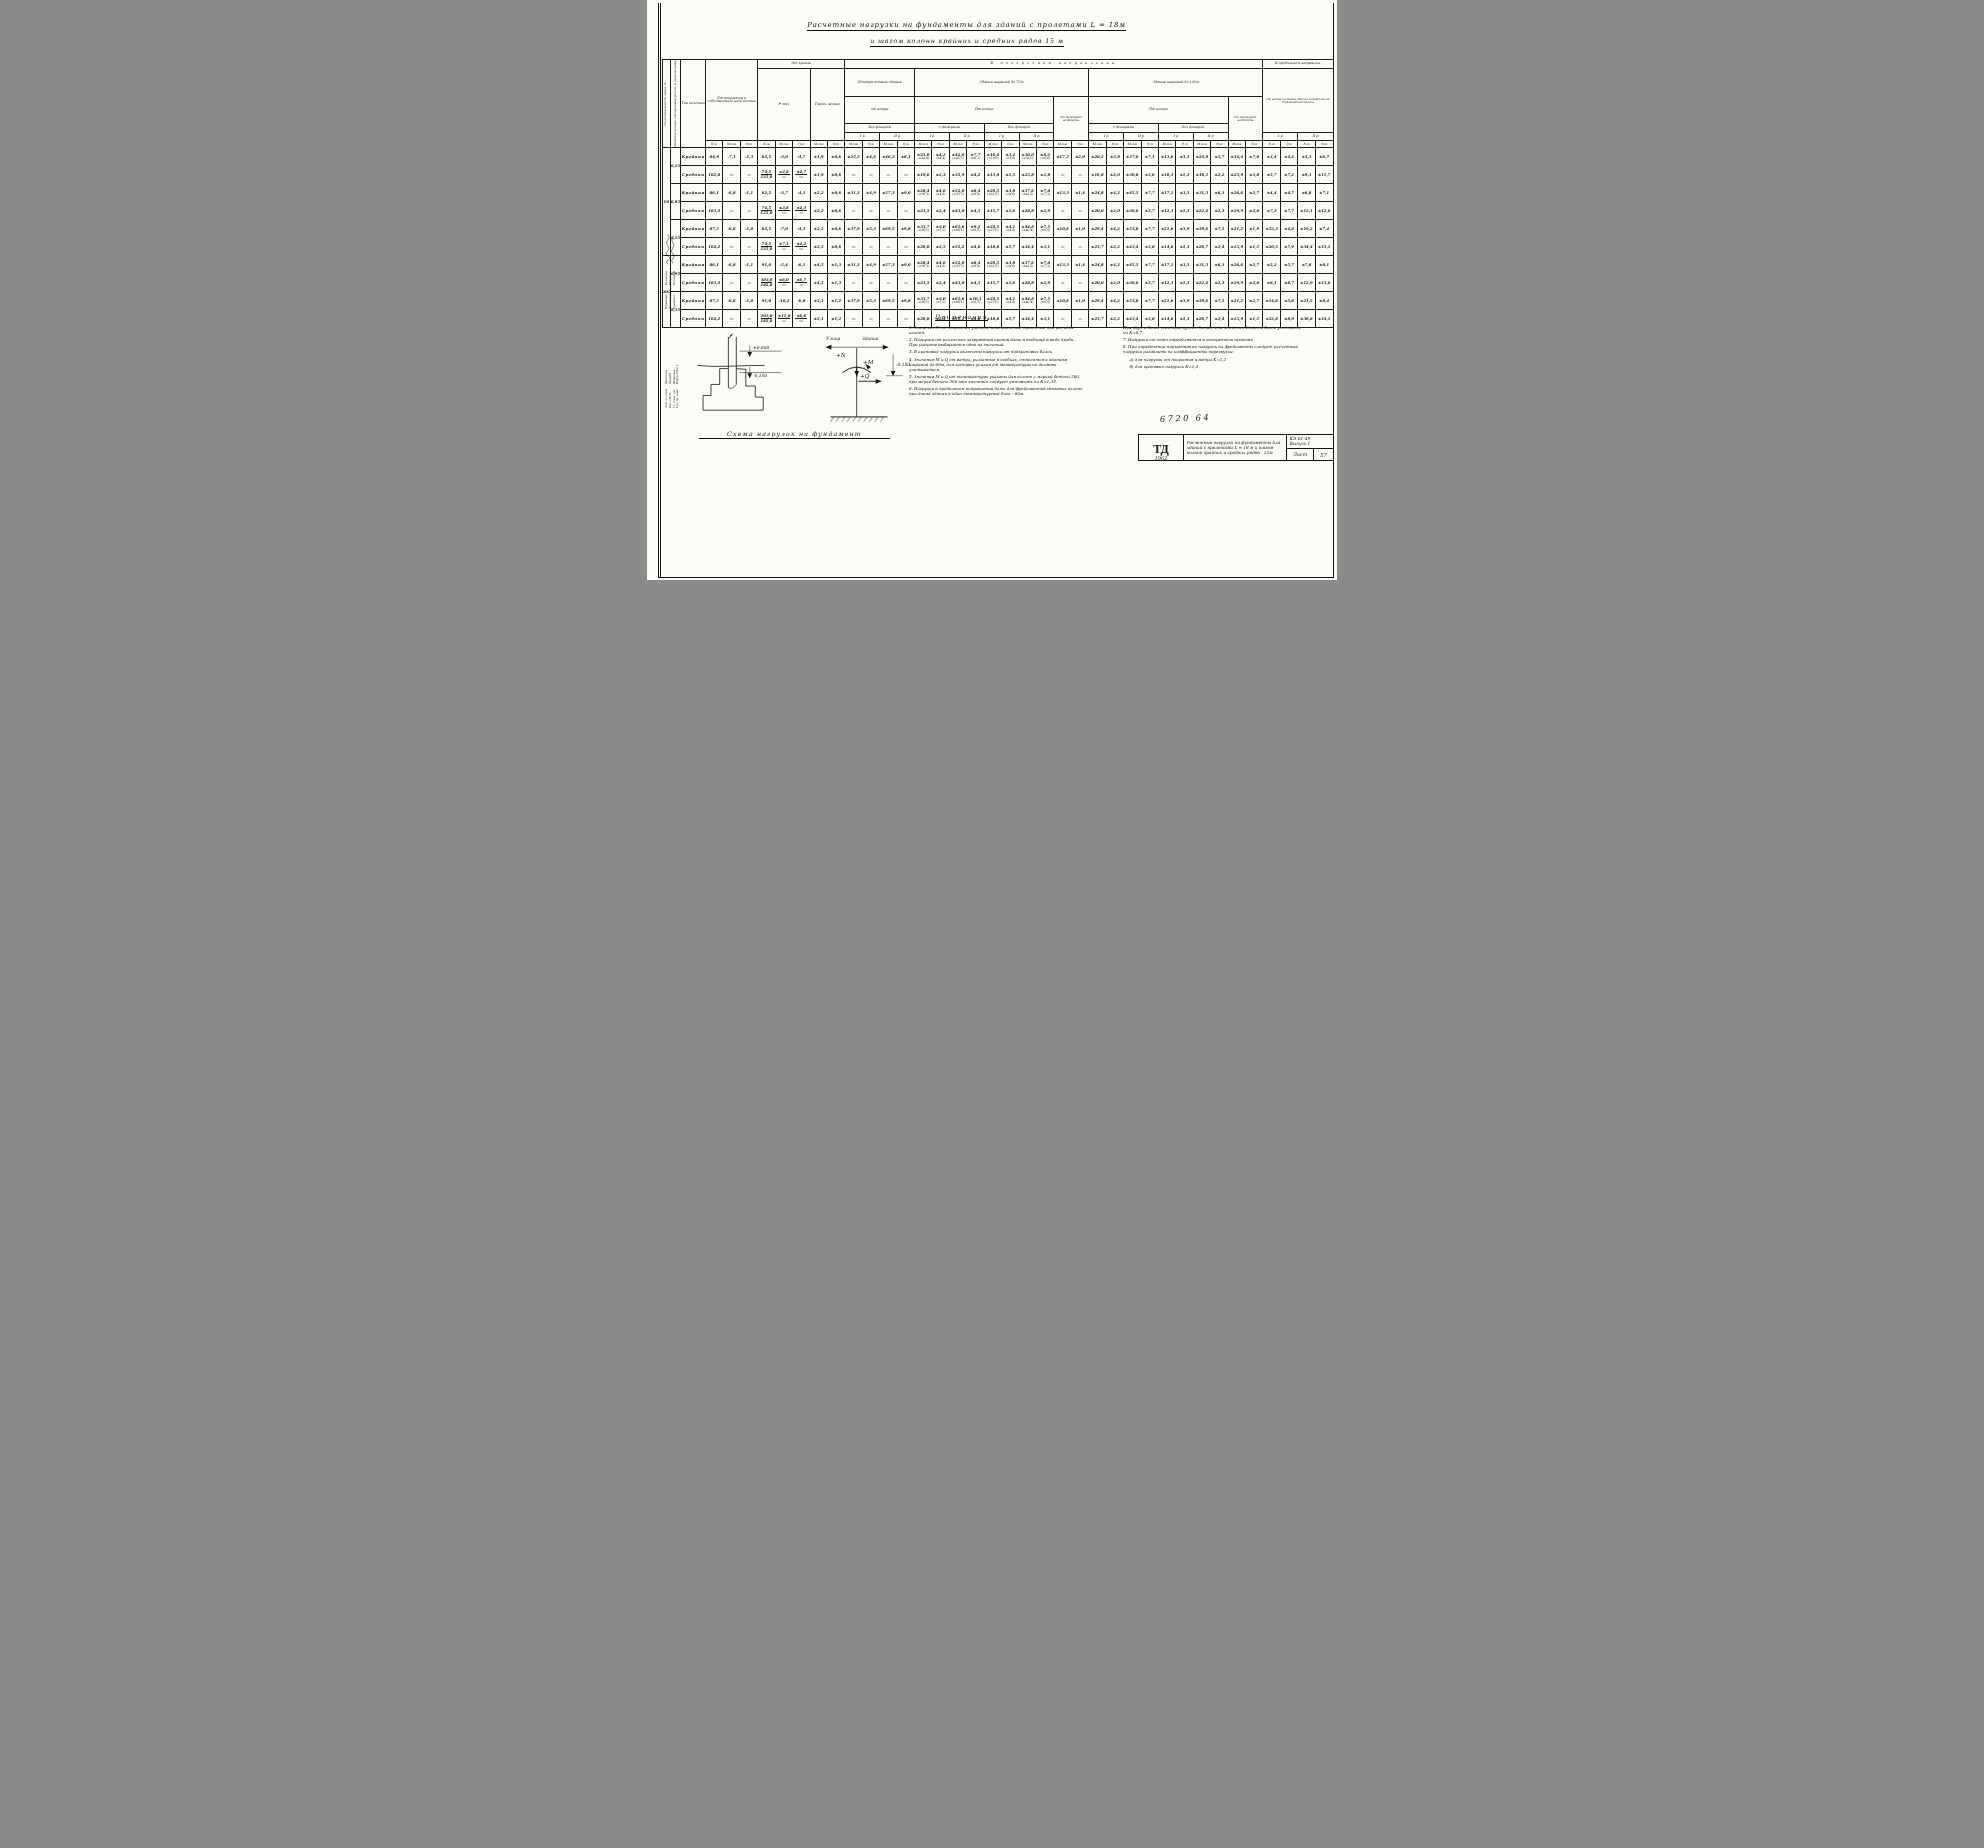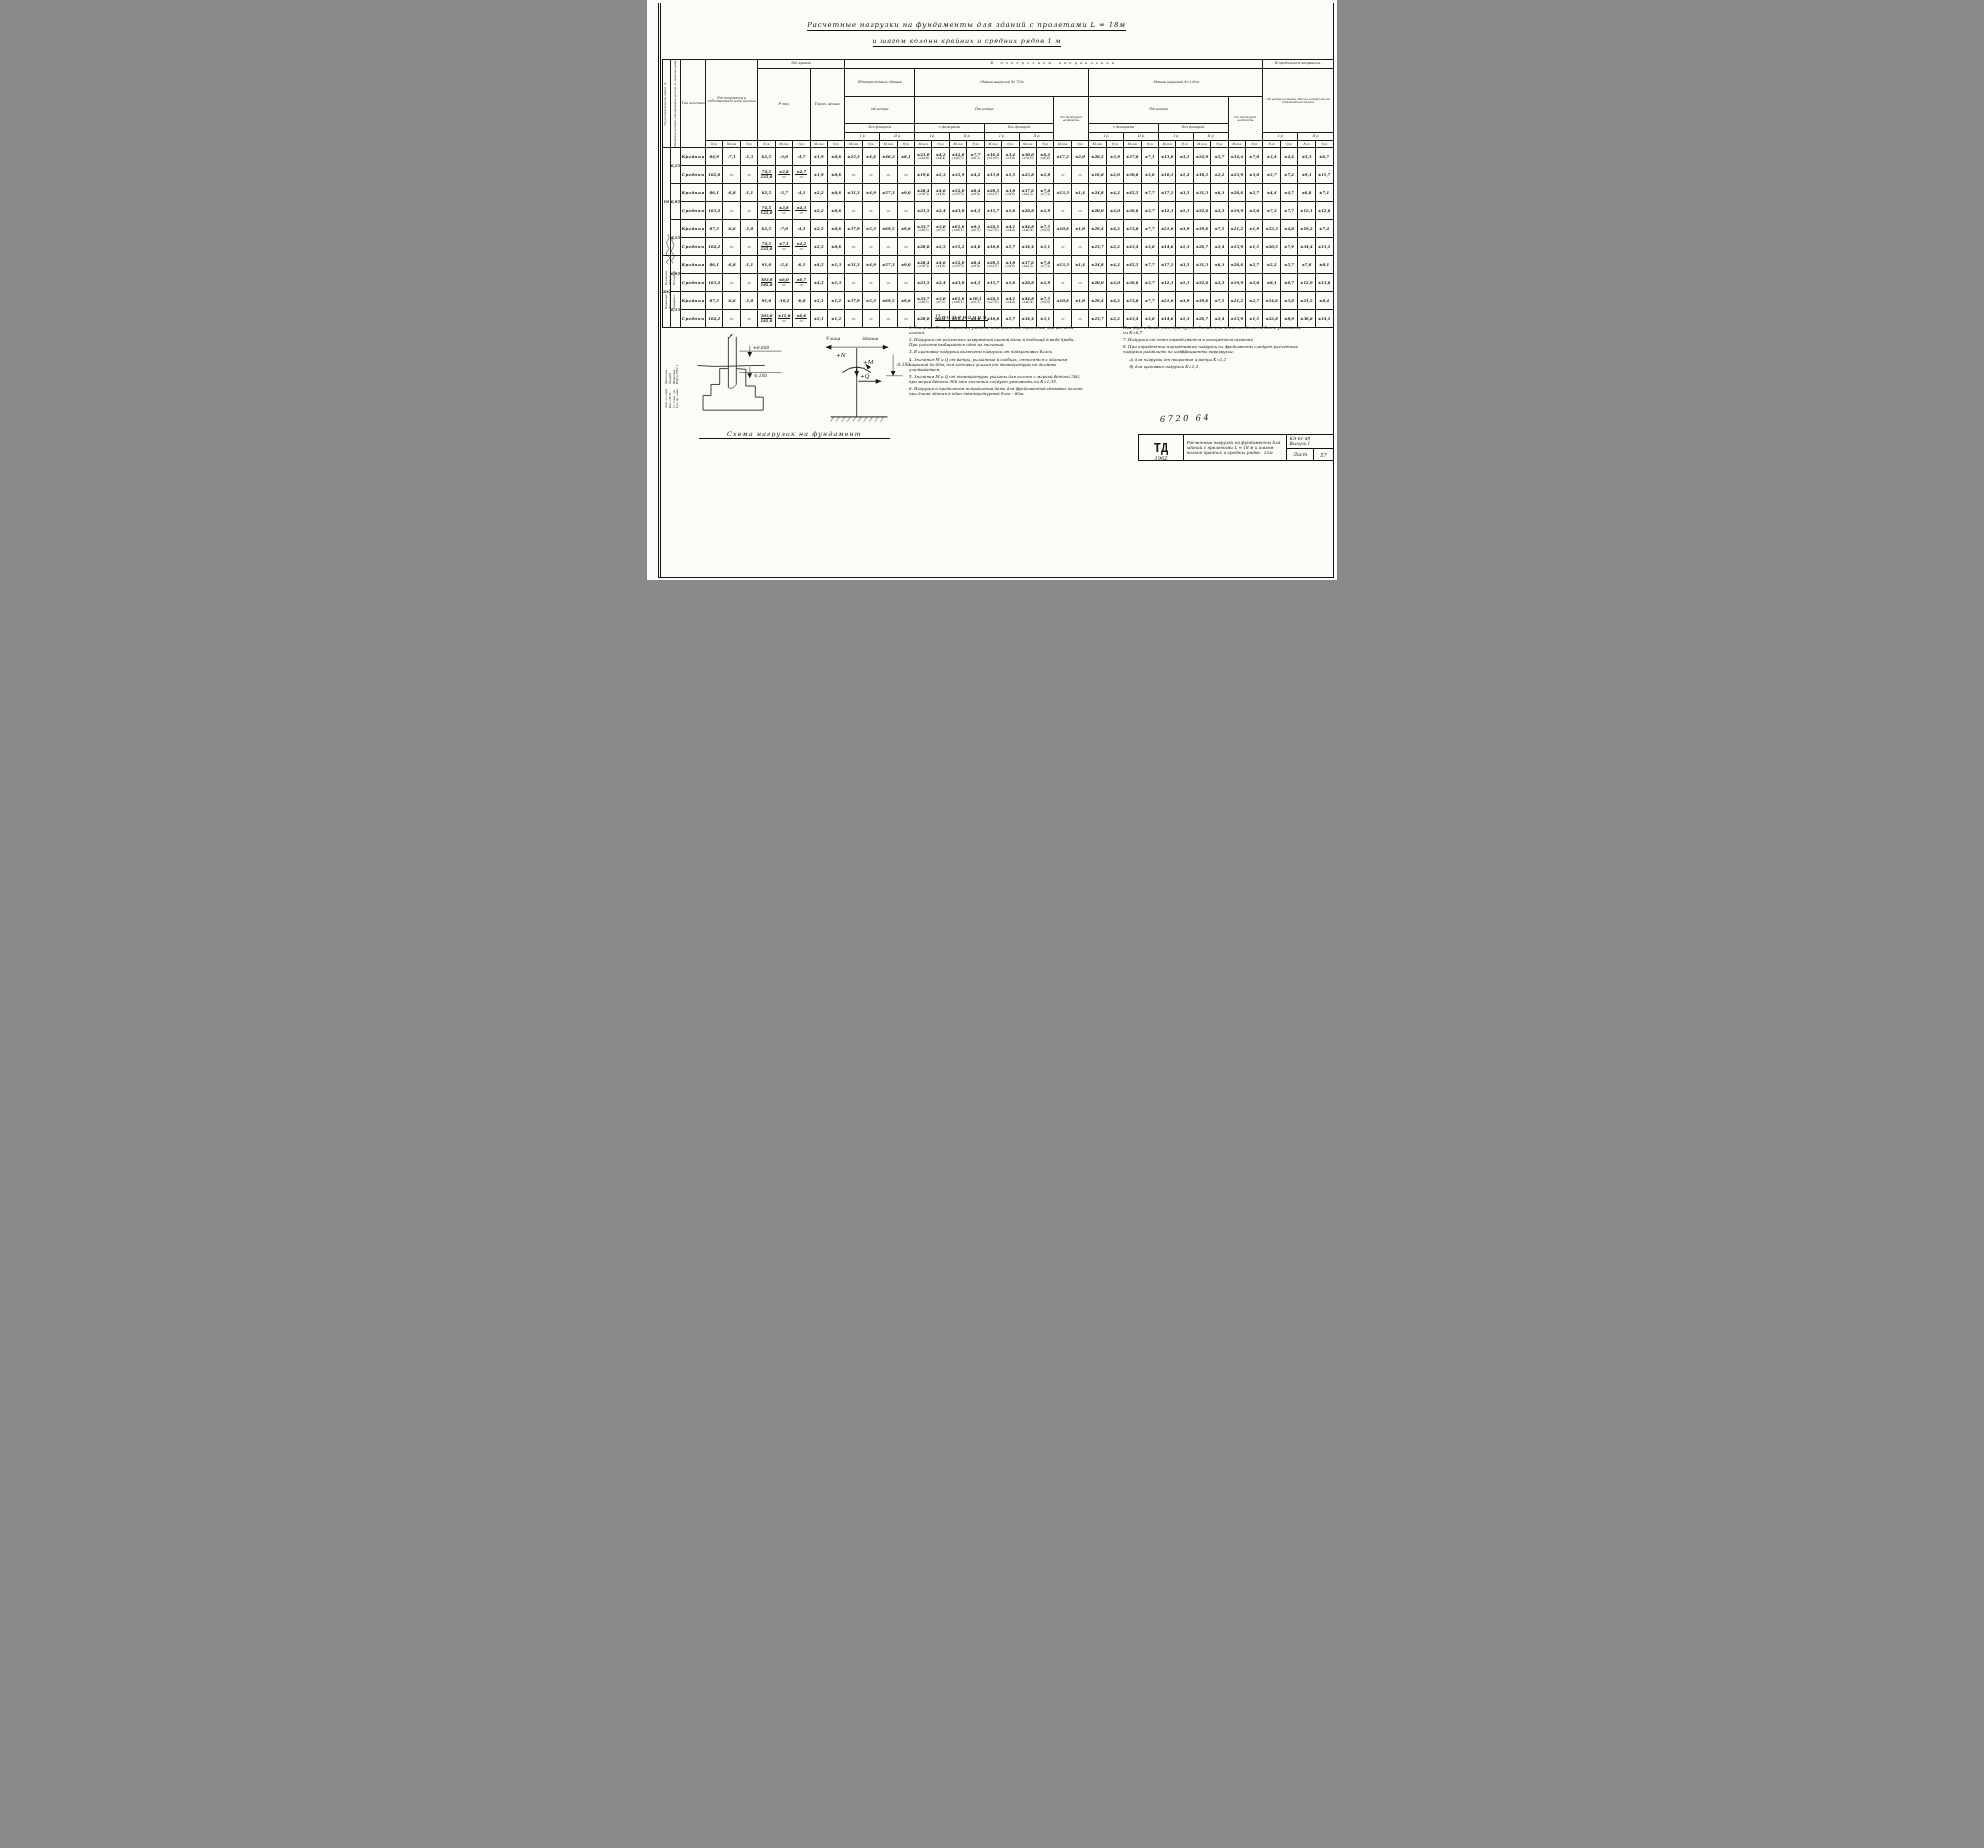--- a/index.html
+++ b/index.html
@@ -59,21 +59,21 @@
   .side-pair{display:flex;gap:3.2px;font-size:2.8px;font-style:italic;white-space:nowrap;line-height:1.35;}
   .side-pair .role{width:20.6px;}
   .side-sig{position:absolute;transform:rotate(-90deg);transform-origin:top left;}
   
   .stamp{position:absolute;left:513px;top:413px;font-size:8.3px;font-style:italic;
          letter-spacing:2.4px;transform:rotate(-2deg);}
   .tblock{position:absolute;left:491px;top:434px;width:194px;height:25.4px;border:1px solid #111;
           display:flex;background:#fbfbf8;}
   .tb-logo{width:44px;border-right:1px solid #111;display:flex;flex-direction:column;
            align-items:center;justify-content:center;}
-  .tb-logo .logo{font-weight:bold;font-size:12px;line-height:0.9;font-family:Liberation Mono, monospace;margin-top:9px;}
+  .tb-logo .logo{font-weight:bold;font-size:12px;line-height:0.9;font-family:Liberation Serif, serif;margin-top:9px;}
   .tb-logo .year{font-style:italic;font-size:5.2px;}
   .tb-title{flex:1;padding:1.2px 2.8px;font-size:4.2px;font-style:italic;line-height:1.25;
             display:flex;align-items:center;}
   .tb-right{width:46px;border-left:1px solid #111;display:flex;flex-direction:column;}
   .tb-code{flex:1.1;border-bottom:1px solid #111;display:flex;flex-direction:column;
            justify-content:center;padding-left:2.4px;font-size:4.4px;font-style:italic;line-height:1.2;}
   .tb-sheet{flex:1;display:flex;}
   .tb-sheet .lab{flex:1.4;border-right:0.6px solid #111;display:flex;align-items:center;
                  justify-content:center;font-size:4.8px;font-style:italic;}
   .tb-sheet .num{flex:1;display:flex;align-items:center;justify-content:center;font-size:5.2px;
@@ -123,21 +123,21 @@
         <span class="role">Гл. инж. пр.</span>
         <span>Штейнер</span>
       </div>
       <div class="side-pair">
         <span class="role">Рук. гр. инж.</span>
         <span>Март 1962 г.</span>
       </div>
     </div>
 
   <div class="title1"><span>Расчетные нагрузки на фундаменты для зданий с пролетами L = 18м</span></div>
-  <div class="title2"><span>и шагом колонн крайних и средних рядов 1 м</span></div>
+  <div class="title2"><span>и шагом колонн крайних и средних рядов 15 м</span></div>
 
   <table class="main" id="main-table">
     <colgroup id="main-cols">
         <col style="width: 8px;">
         <col style="width: 10.7px;">
         <col style="width: 24.6px;">
         <col>
         <col>
         <col>
         <col>

